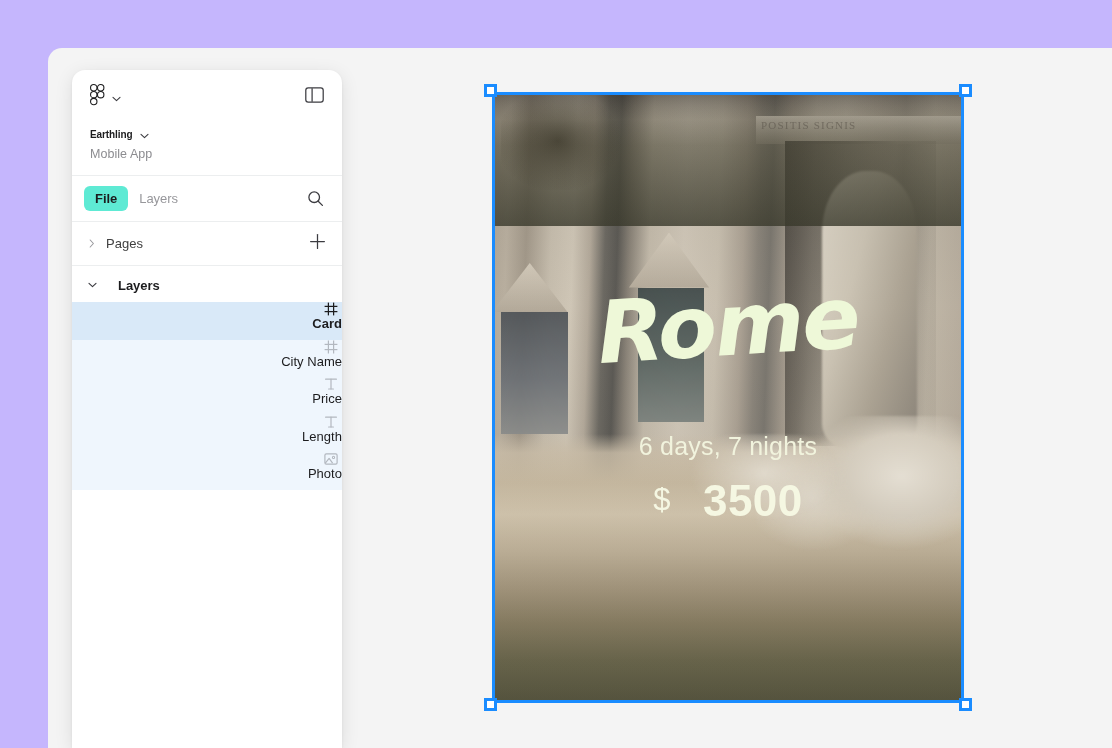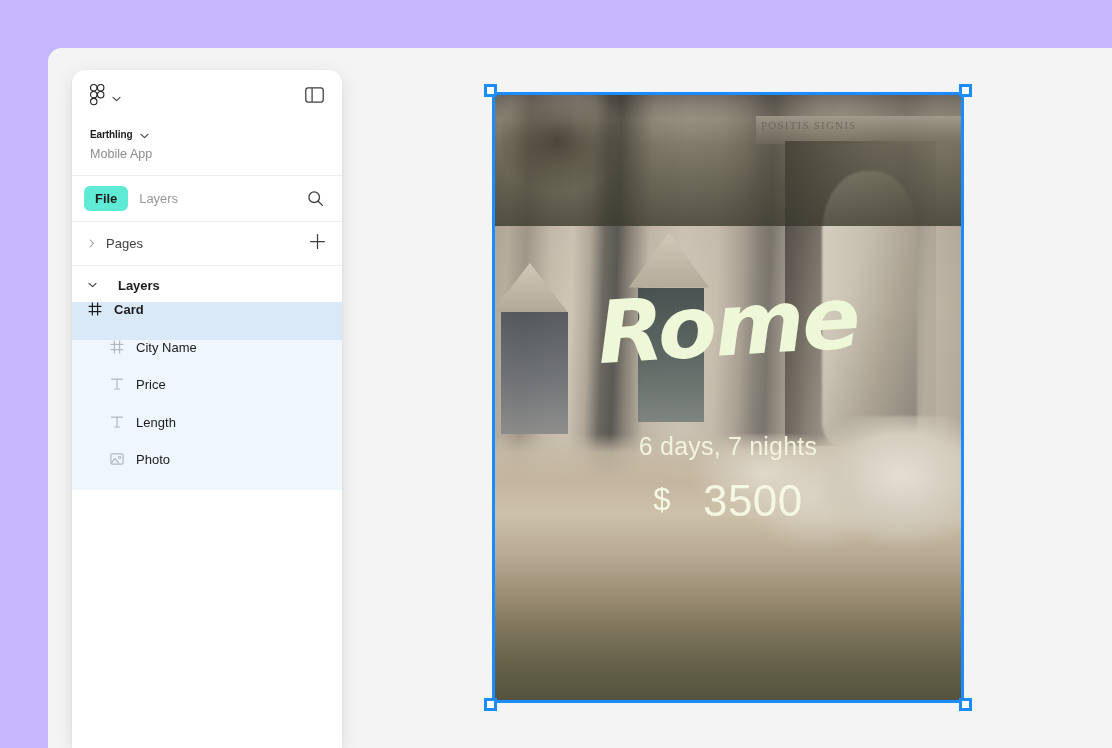--- a/index.html
+++ b/index.html
@@ -71,22 +71,22 @@
 
   
   .layers-header {
     display: flex; align-items: center;
     height: 34px; padding: 0 16px 0 12px; margin-top: 2px;
   }
   .layers-title { font-size: 13px; font-weight: 700; color: #1c1c1e; letter-spacing: -0.05px; }
 
   
   .layer-row {
-    display: flex; align-items: flex-start;
-    height: 37.5px; padding-left: 12px;
+    display: flex; align-items: flex-end;
+    height: 37.5px; padding-left: 12px; flex-direction: column;
   }
   .layer-row.selected { background: #d9e9f8; }
   .layer-row.child { background: #eff6fd; padding-left: 34px; }
   .layer-icon { width: 22px; display: flex; align-items: center; justify-content: center; flex: none; }
   .layer-name { font-size: 13px; color: #1c1c1e; margin-left: 8px; letter-spacing: 0.02px; }
   .layer-row.selected .layer-name { font-weight: 700; }
 
   
   .card-wrap {
     position: absolute;
@@ -136,21 +136,21 @@
     color: #f1f3dd;
     letter-spacing: 0.2px;
   }
   .trip-price {
     position: absolute; left: 0; right: 0; top: 384px;
     text-align: center;
     color: #f5f7e2;
     letter-spacing: 0.5px;
   }
   .trip-price .cur { font-size: 31px; font-weight: 400; vertical-align: 6px; }
-  .trip-price .amt { font-size: 44px; font-weight: 400; margin-left: 32px; }
+  .trip-price .amt { font-size: 44px; font-weight: 700; margin-left: 32px; }
 </style>
 </head>
 <body>
 
 <div class="app-window">
 
   <div style="position:absolute;inset:0;"></div>
 
 </div>
 

